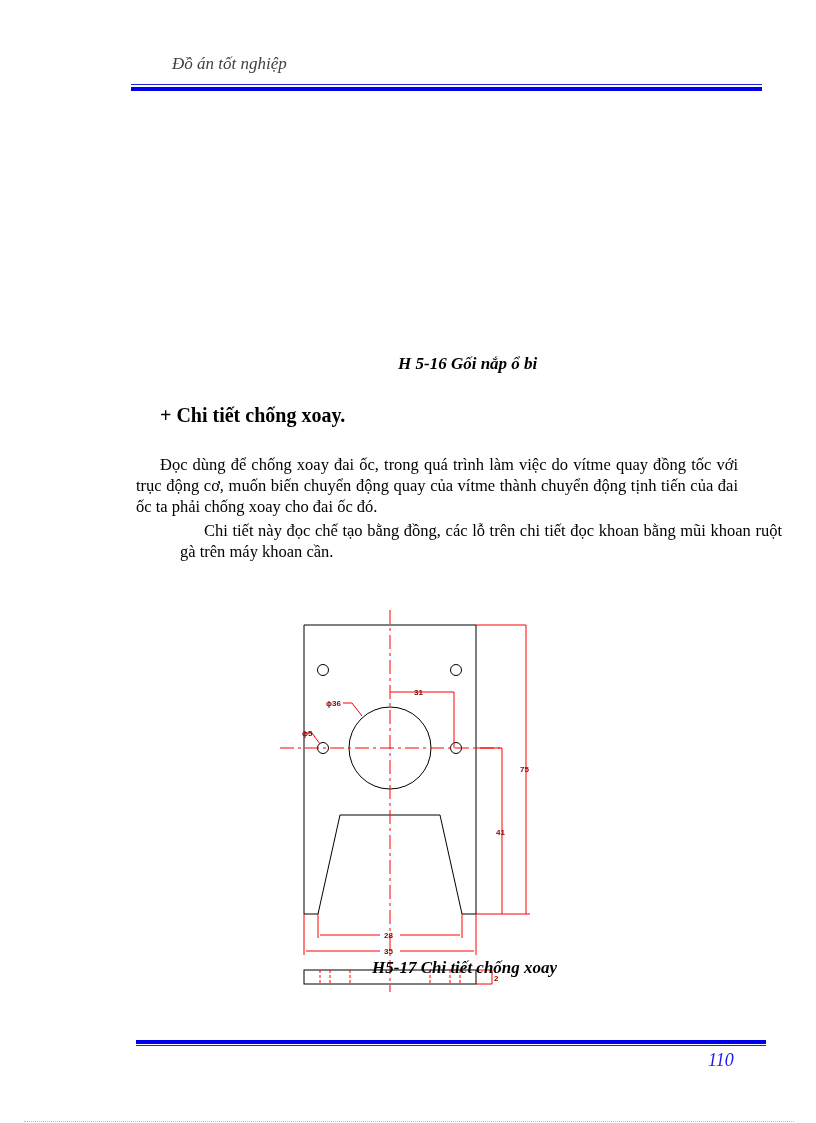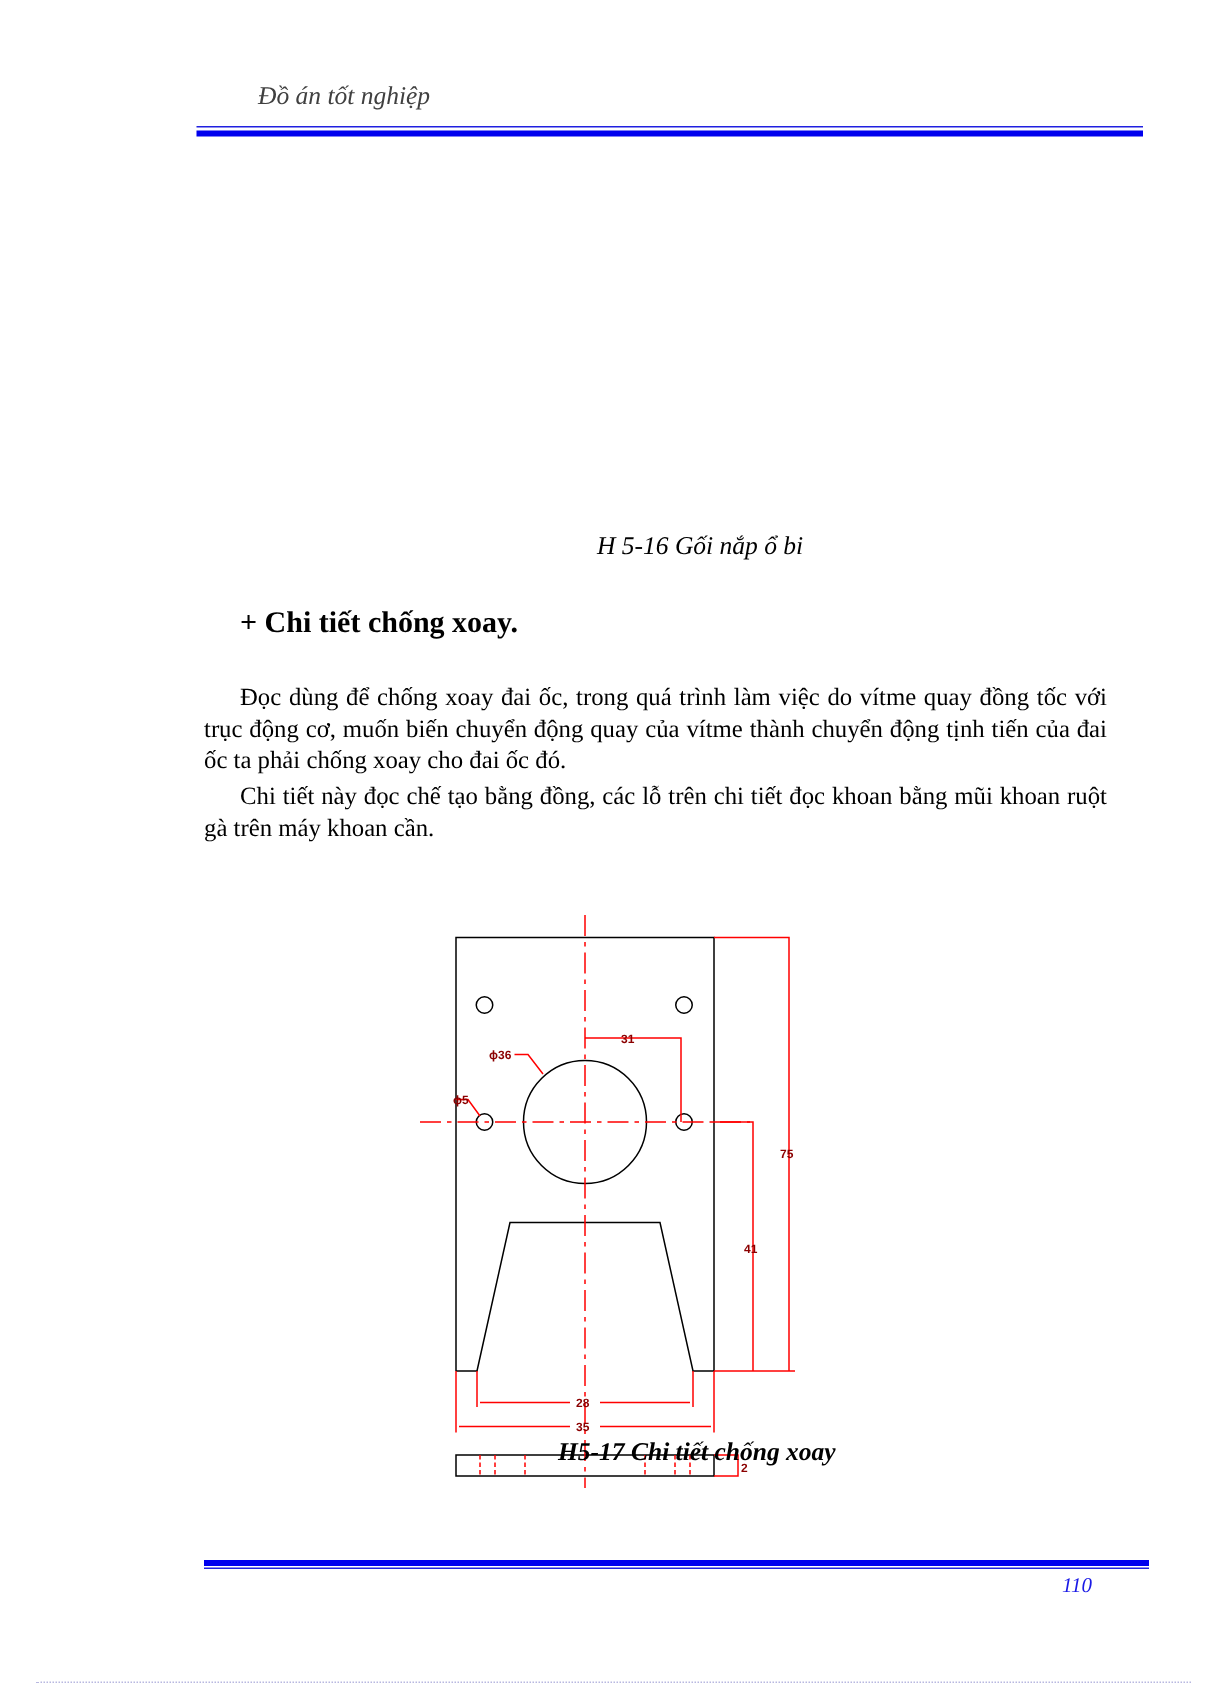--- a/index.html
+++ b/index.html
@@ -4,26 +4,26 @@
 <style>
   html, body { margin:0; padding:0; background:#ffffff; }
   body { width:816px; height:1123px; position:relative; overflow:hidden; font-family:"Liberation Serif", serif; color:#000; }
   .abs { position:absolute; }
   .header-title { left:172px; top:54px; font-size:17px; font-style:italic; color:#404040; font-family:"Liberation Serif", serif; }
   .rule-top { left:131px; top:84px; width:631px; height:6px; border-top:1px solid #2020e0; }
   .rule-top::after { content:""; position:absolute; left:0; top:2px; width:100%; height:4px; background:#0000ee; }
   .rule-bot { left:136px; top:1040px; width:630px; height:6px; }
   .rule-bot::before { content:""; position:absolute; left:0; top:0; width:100%; height:4px; background:#0000ee; }
   .rule-bot::after { content:""; position:absolute; left:0; top:5px; width:100%; height:1px; background:#2020e0; }
-  .page-num { left:708px; top:1050px; font-size:14px; font-style:italic; color:#1a1ae6; }
-  .caption1 { left:398px; top:354px; font-size:17px; font-style:italic; font-weight:normal; }
+  .page-num { left:708px; top:1050px; font-size:18px; font-style:italic; color:#1a1ae6; }
+  .caption1 { left:398px; top:354px; font-size:17px; font-style:italic; font-weight:bold; }
   .section { left:160px; top:404px; font-size:20px; font-weight:bold; }
   .para { left:136px; width:602px; font-size:16.5px; line-height:21px; text-align:justify; }
   .p1 { top:454px; }
-  .p2 { top:520px; }
+  .p2 { top:520px;margin-left:44px; }
   .indent { display:inline-block; width:24px; }
   .caption2 { left:324px; top:958px; font-size:17px; font-style:italic; font-weight:bold;margin-left:48px; }
   .dots { left:24px; top:1121px; width:770px; height:1px; border-top:1px dotted #b8b8e0; }
   svg text { font-family:"Liberation Sans", sans-serif; font-weight:bold; fill:#8b0000; }
 </style>
 </head>
 <body>
 
 <div class="abs header-title">Đồ án tốt nghiệp</div>
 <div class="abs rule-top"></div>

